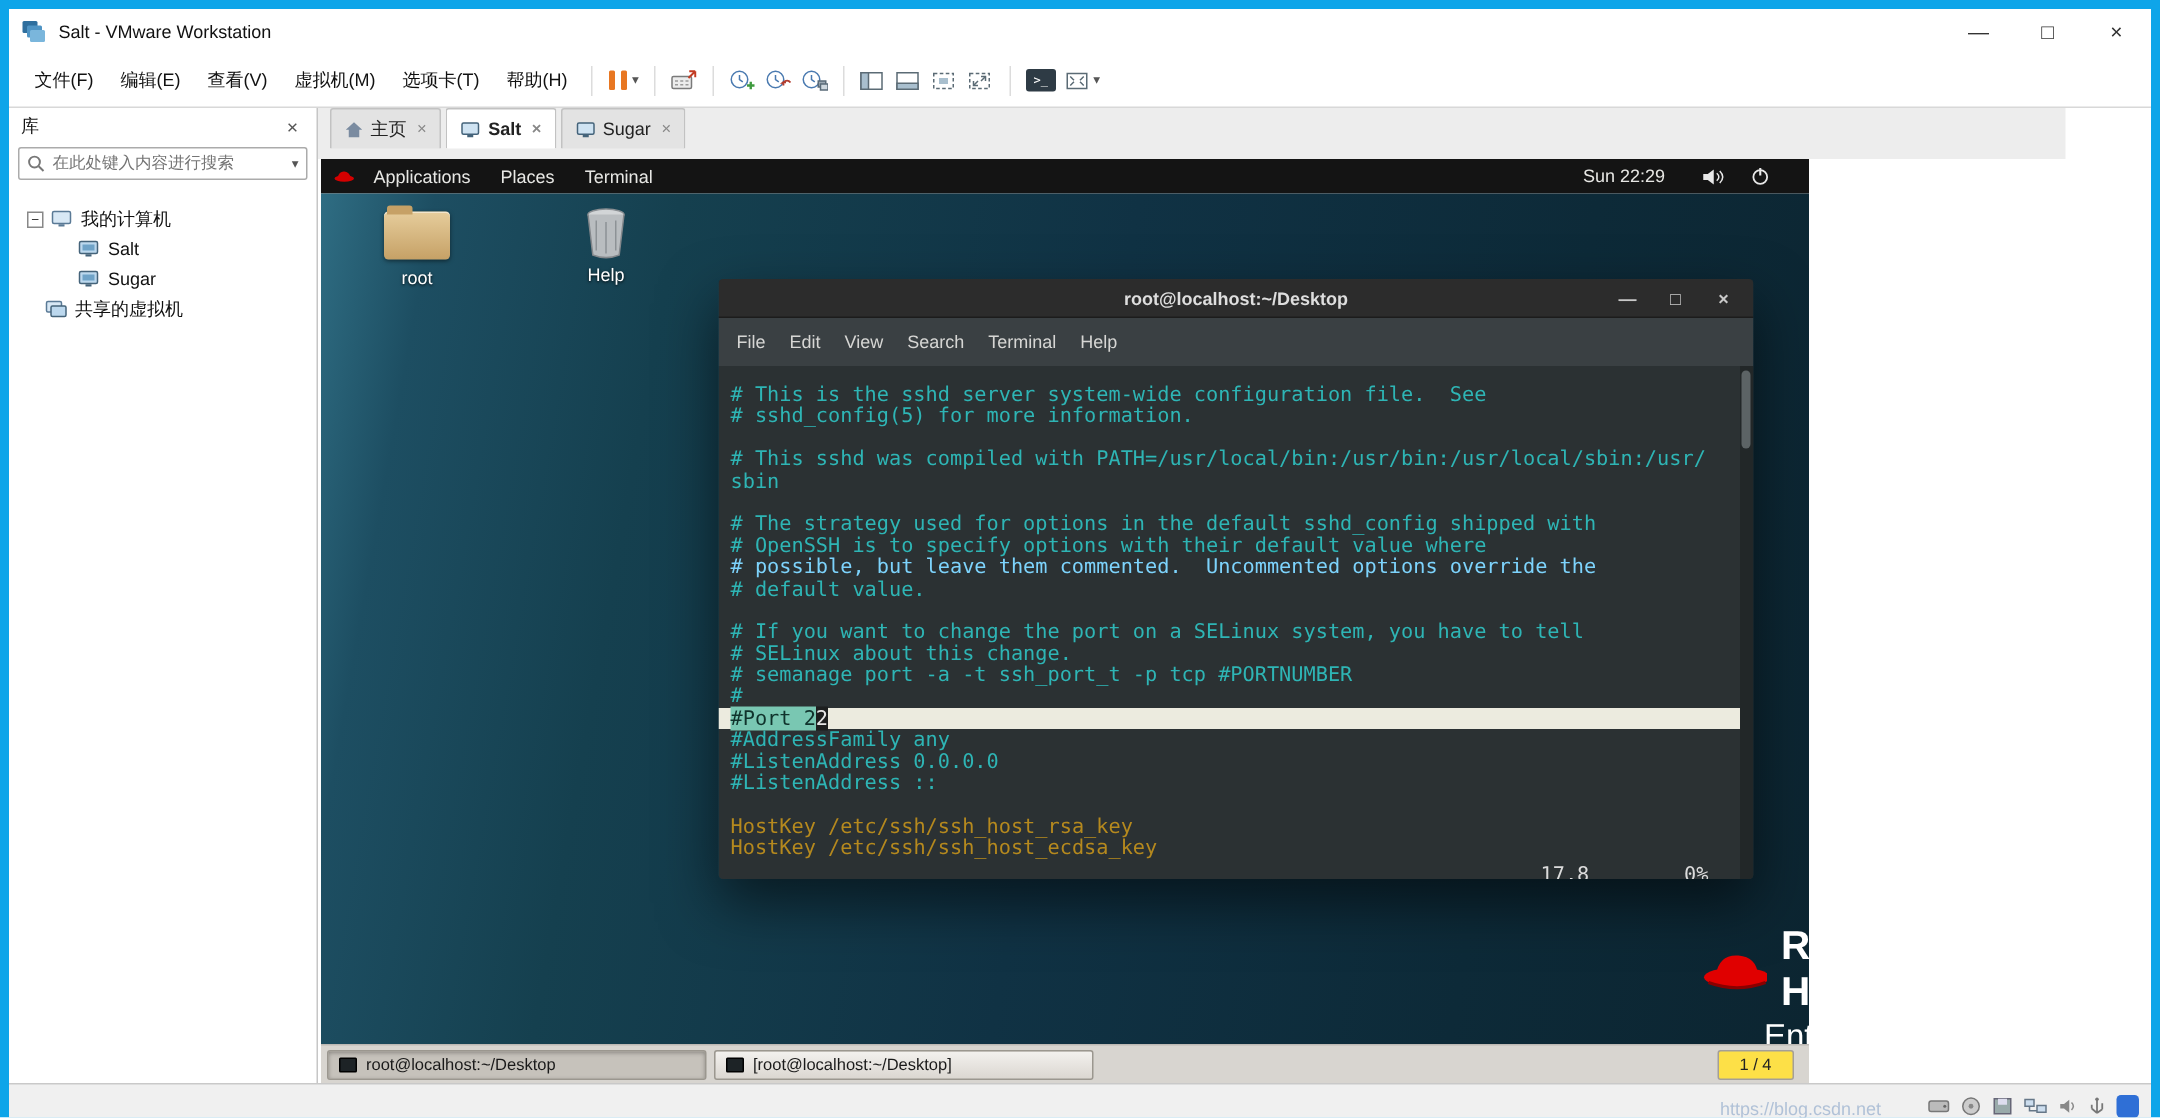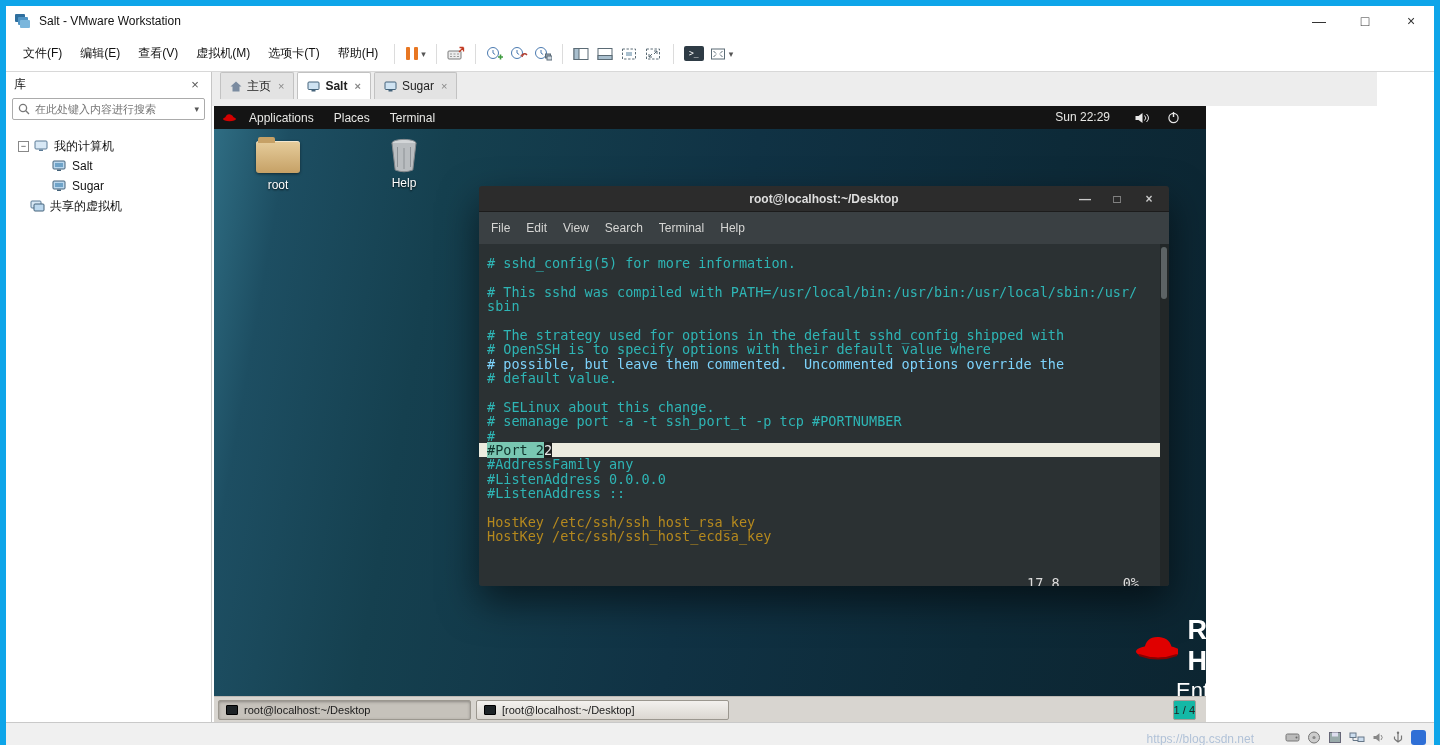--- a/index.html
+++ b/index.html
@@ -78,21 +78,21 @@
   
   .rh{position:absolute;left:918px;top:486px;color:#fff}
   .rh-row{display:flex;align-items:center;gap:9px}
   .rh-name{font-size:27px;font-weight:bold;letter-spacing:.2px}
   .rh-sub{font-size:22px;margin-top:1px;margin-left:44px}
 
   
   .task-btn{height:20px;display:flex;align-items:center;gap:6px;padding:0 7px;border:1px solid #9b978f;background:linear-gradient(#f3f1ee,#dbd7d1);font-size:11px;color:#1a1a1a;border-radius:2px;width:253px;overflow:hidden;white-space:nowrap}
   .task-btn.active{background:#c6c2bb;box-shadow:inset 0 1px 3px rgba(0,0,0,.3)}
   .tb-ico{width:12px;height:10px;background:#1d2326;border:1px solid #000;flex:none;border-radius:1px}
-  .task-pager{position:absolute;right:10px;top:3px;height:20px;padding:0 0;display:flex;align-items:center;font-size:11px;color:#222;border:1px solid #a49f98;background:#14b8a6;border-radius:2px}
+  .task-pager{position:absolute;right:10px;top:3px;height:20px;padding:0 14px;display:flex;align-items:center;font-size:11px;color:#222;border:1px solid #a49f98;background:#fde047;border-radius:2px}
 
   
   .statusbar{position:absolute;left:0;top:716px;width:100%;height:29px;background:#f0f0f0;border-top:1px solid #c9c9c9;display:flex;align-items:center;padding:0 9px;font-size:12px;color:#1a1a1a}
   .sb-devices{position:absolute;right:8px;top:7px;display:flex;gap:7px;align-items:center}
   .watermark{position:absolute;right:180px;top:9px;font-size:12px;color:#7d9cc4;opacity:.55;z-index:2}
   .blue-badge{width:15px;height:15px;border-radius:3px;background:#2f6fd6;display:inline-block}
 </style>
 </head>
 <body>
 
@@ -326,30 +326,32 @@
         <div class="term-menubar">
           <span class="term-menu">File</span>
           <span class="term-menu">Edit</span>
           <span class="term-menu">View</span>
           <span class="term-menu">Search</span>
           <span class="term-menu">Terminal</span>
           <span class="term-menu">Help</span>
         </div>
         <div class="term-body">
           <div>
+              <div class="tline"><span style="color: rgb(46, 181, 181);"># This is the sshd server system-wide configuration file.  See</span></div>
               <div class="tline"><span style="color: rgb(46, 181, 181);"># sshd_config(5) for more information.</span></div>
               <div class="tline">&nbsp;</div>
               <div class="tline"><span style="color: rgb(46, 181, 181);"># This sshd was compiled with PATH=/usr/local/bin:/usr/bin:/usr/local/sbin:/usr/</span></div>
               <div class="tline"><span style="color: rgb(46, 181, 181);">sbin</span></div>
               <div class="tline">&nbsp;</div>
               <div class="tline"><span style="color: rgb(46, 181, 181);"># The strategy used for options in the default sshd_config shipped with</span></div>
               <div class="tline"><span style="color: rgb(46, 181, 181);"># OpenSSH is to specify options with their default value where</span></div>
               <div class="tline"><span style="color: #7dd3fc;"># possible, but leave them commented.  Uncommented options override the</span></div>
               <div class="tline"><span style="color: rgb(46, 181, 181);"># default value.</span></div>
               <div class="tline">&nbsp;</div>
+              <div class="tline"><span style="color: rgb(46, 181, 181);"># If you want to change the port on a SELinux system, you have to tell</span></div>
               <div class="tline"><span style="color: rgb(46, 181, 181);"># SELinux about this change.</span></div>
               <div class="tline"><span style="color: rgb(46, 181, 181);"># semanage port -a -t ssh_port_t -p tcp #PORTNUMBER</span></div>
               <div class="tline"><span style="color: rgb(46, 181, 181);">#</span></div>
               <div class="tline tline-bar" style="background: rgb(236, 235, 223);"><span style="color: rgb(16, 51, 44); background: rgb(121, 199, 178);">#Port 2</span><span style="color: rgb(230, 230, 230); background: rgb(29, 31, 31);">2</span></div>
               <div class="tline"><span style="color: rgb(46, 181, 181);">#AddressFamily any</span></div>
               <div class="tline"><span style="color: rgb(46, 181, 181);">#ListenAddress 0.0.0.0</span></div>
               <div class="tline"><span style="color: rgb(46, 181, 181);">#ListenAddress ::</span></div>
               <div class="tline">&nbsp;</div>
               <div class="tline"><span style="color: rgb(181, 137, 30);">HostKey </span><span style="color: rgb(181, 137, 30);">/etc/ssh/ssh_host_rsa_key</span></div>
               <div class="tline"><span style="color: rgb(181, 137, 30);">HostKey </span><span style="color: rgb(181, 137, 30);">/etc/ssh/ssh_host_ecdsa_key</span></div>

